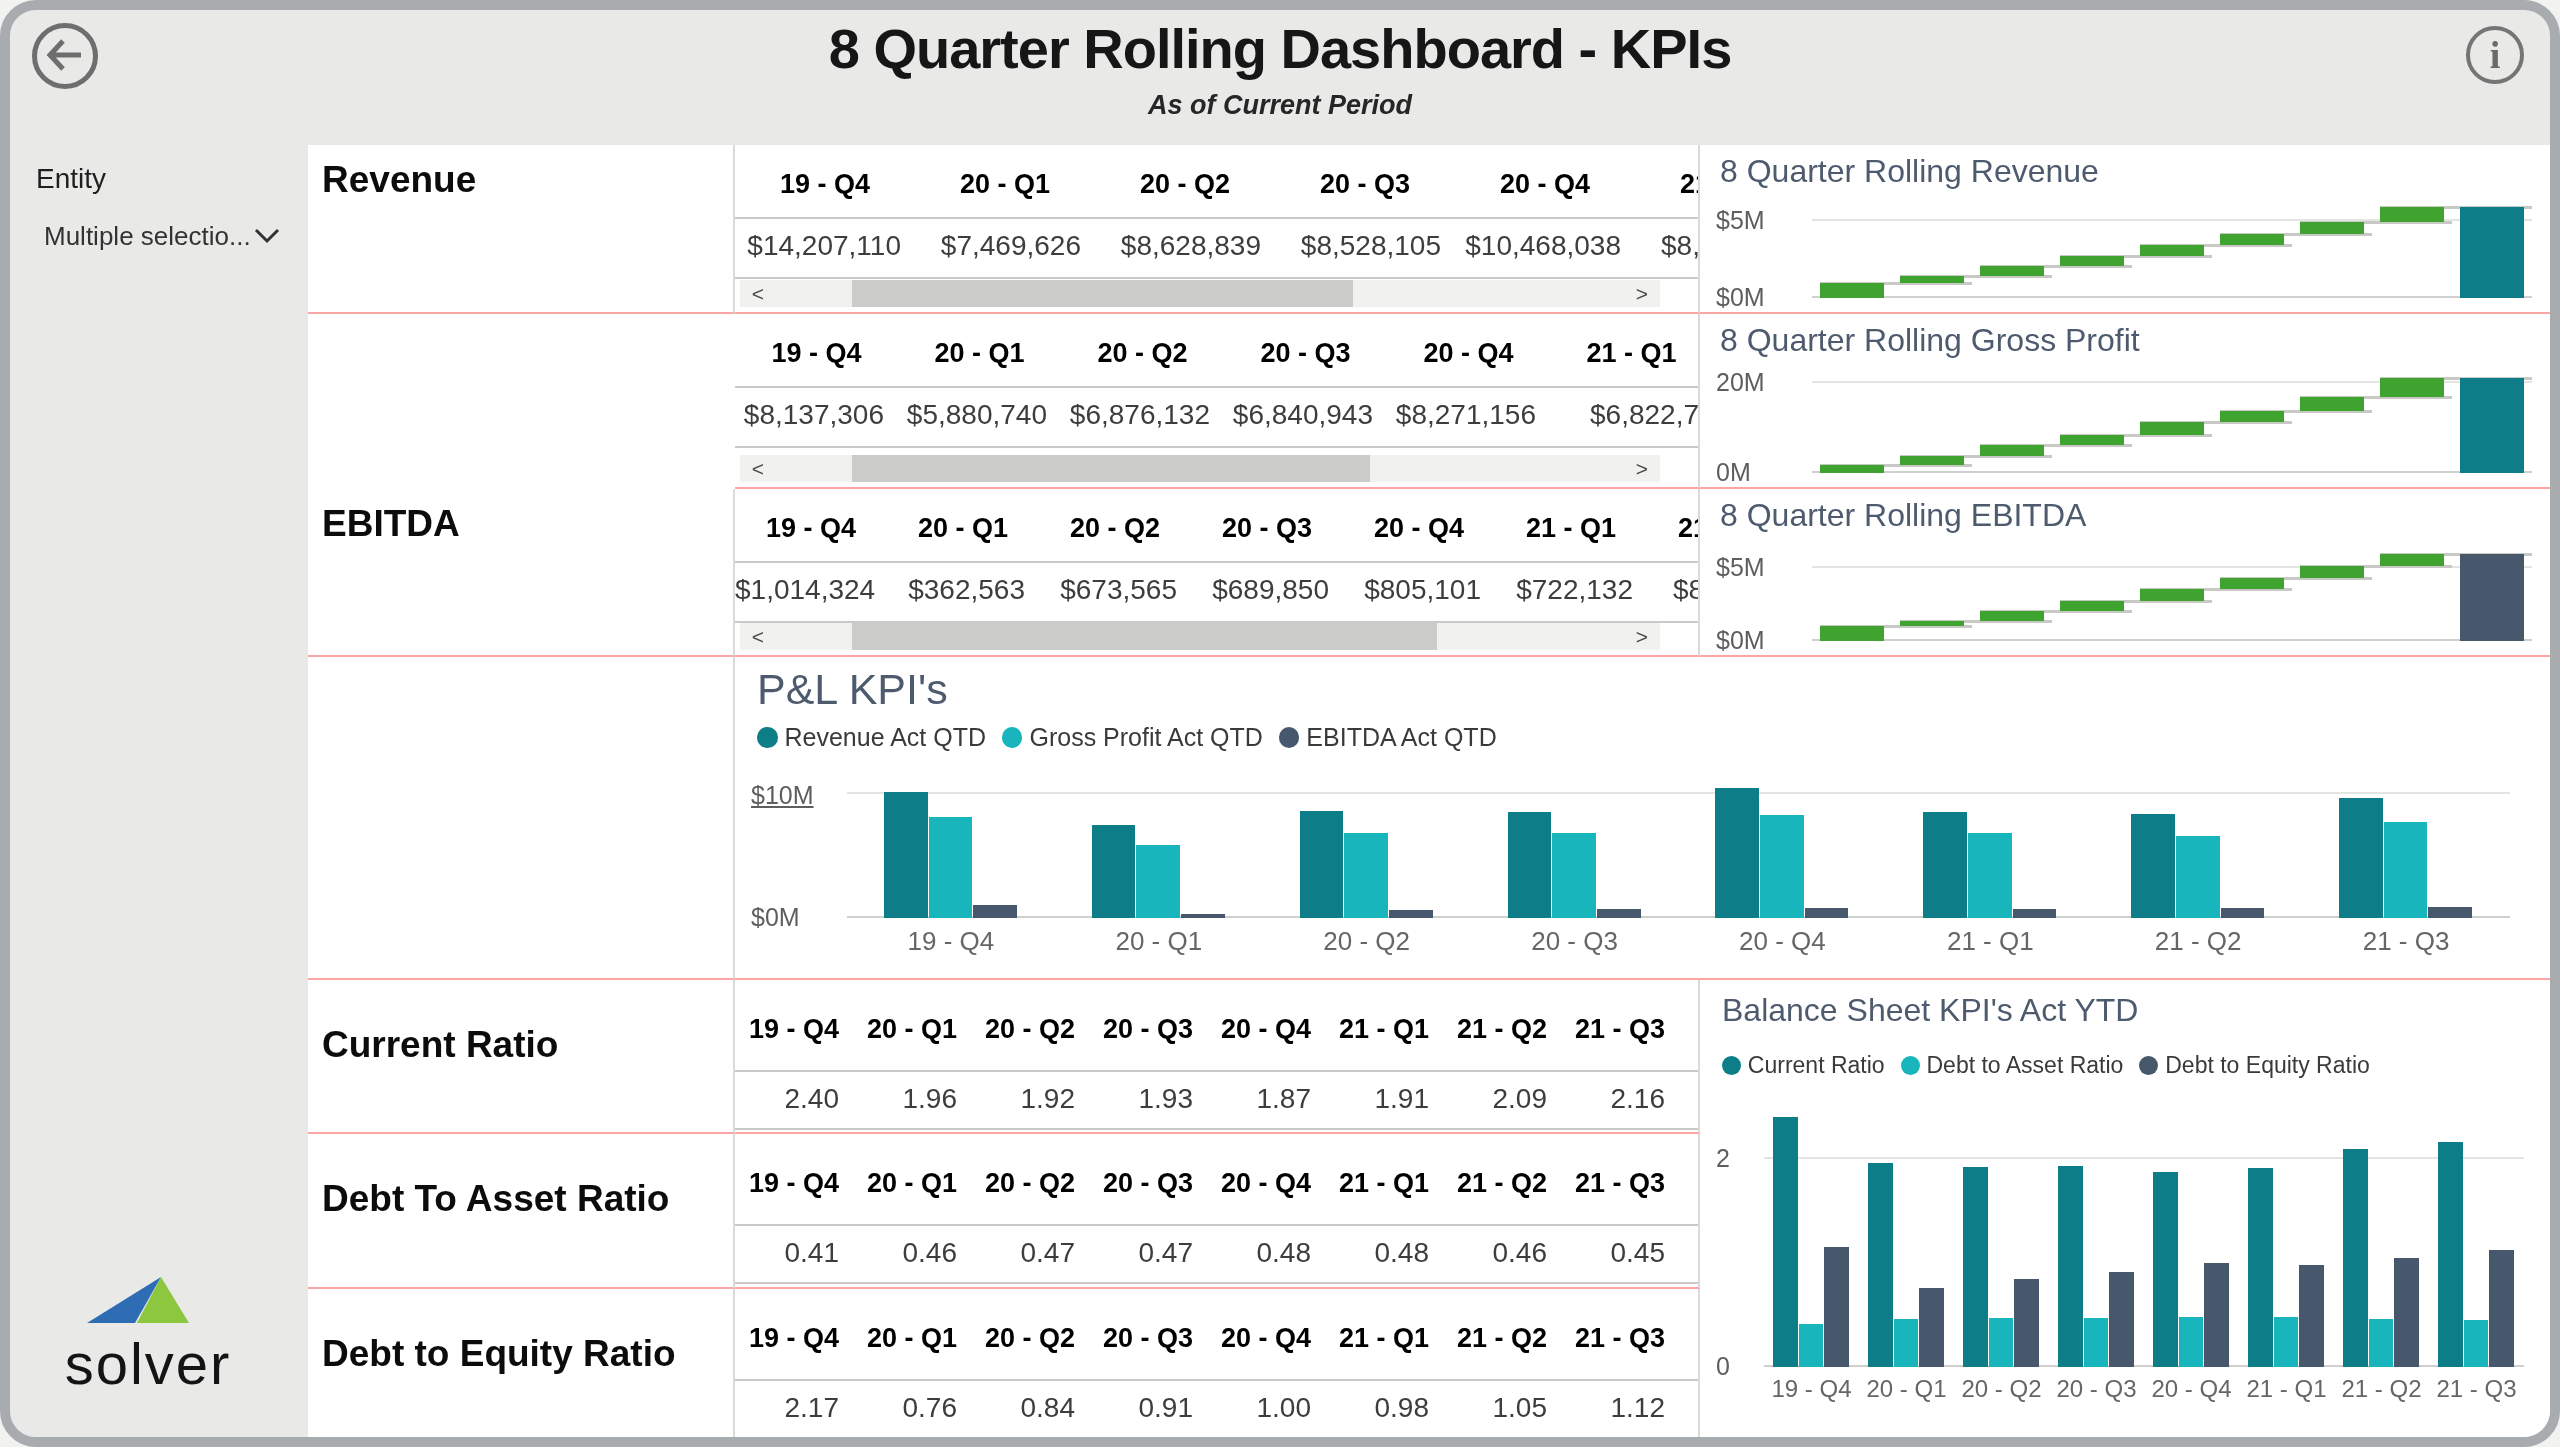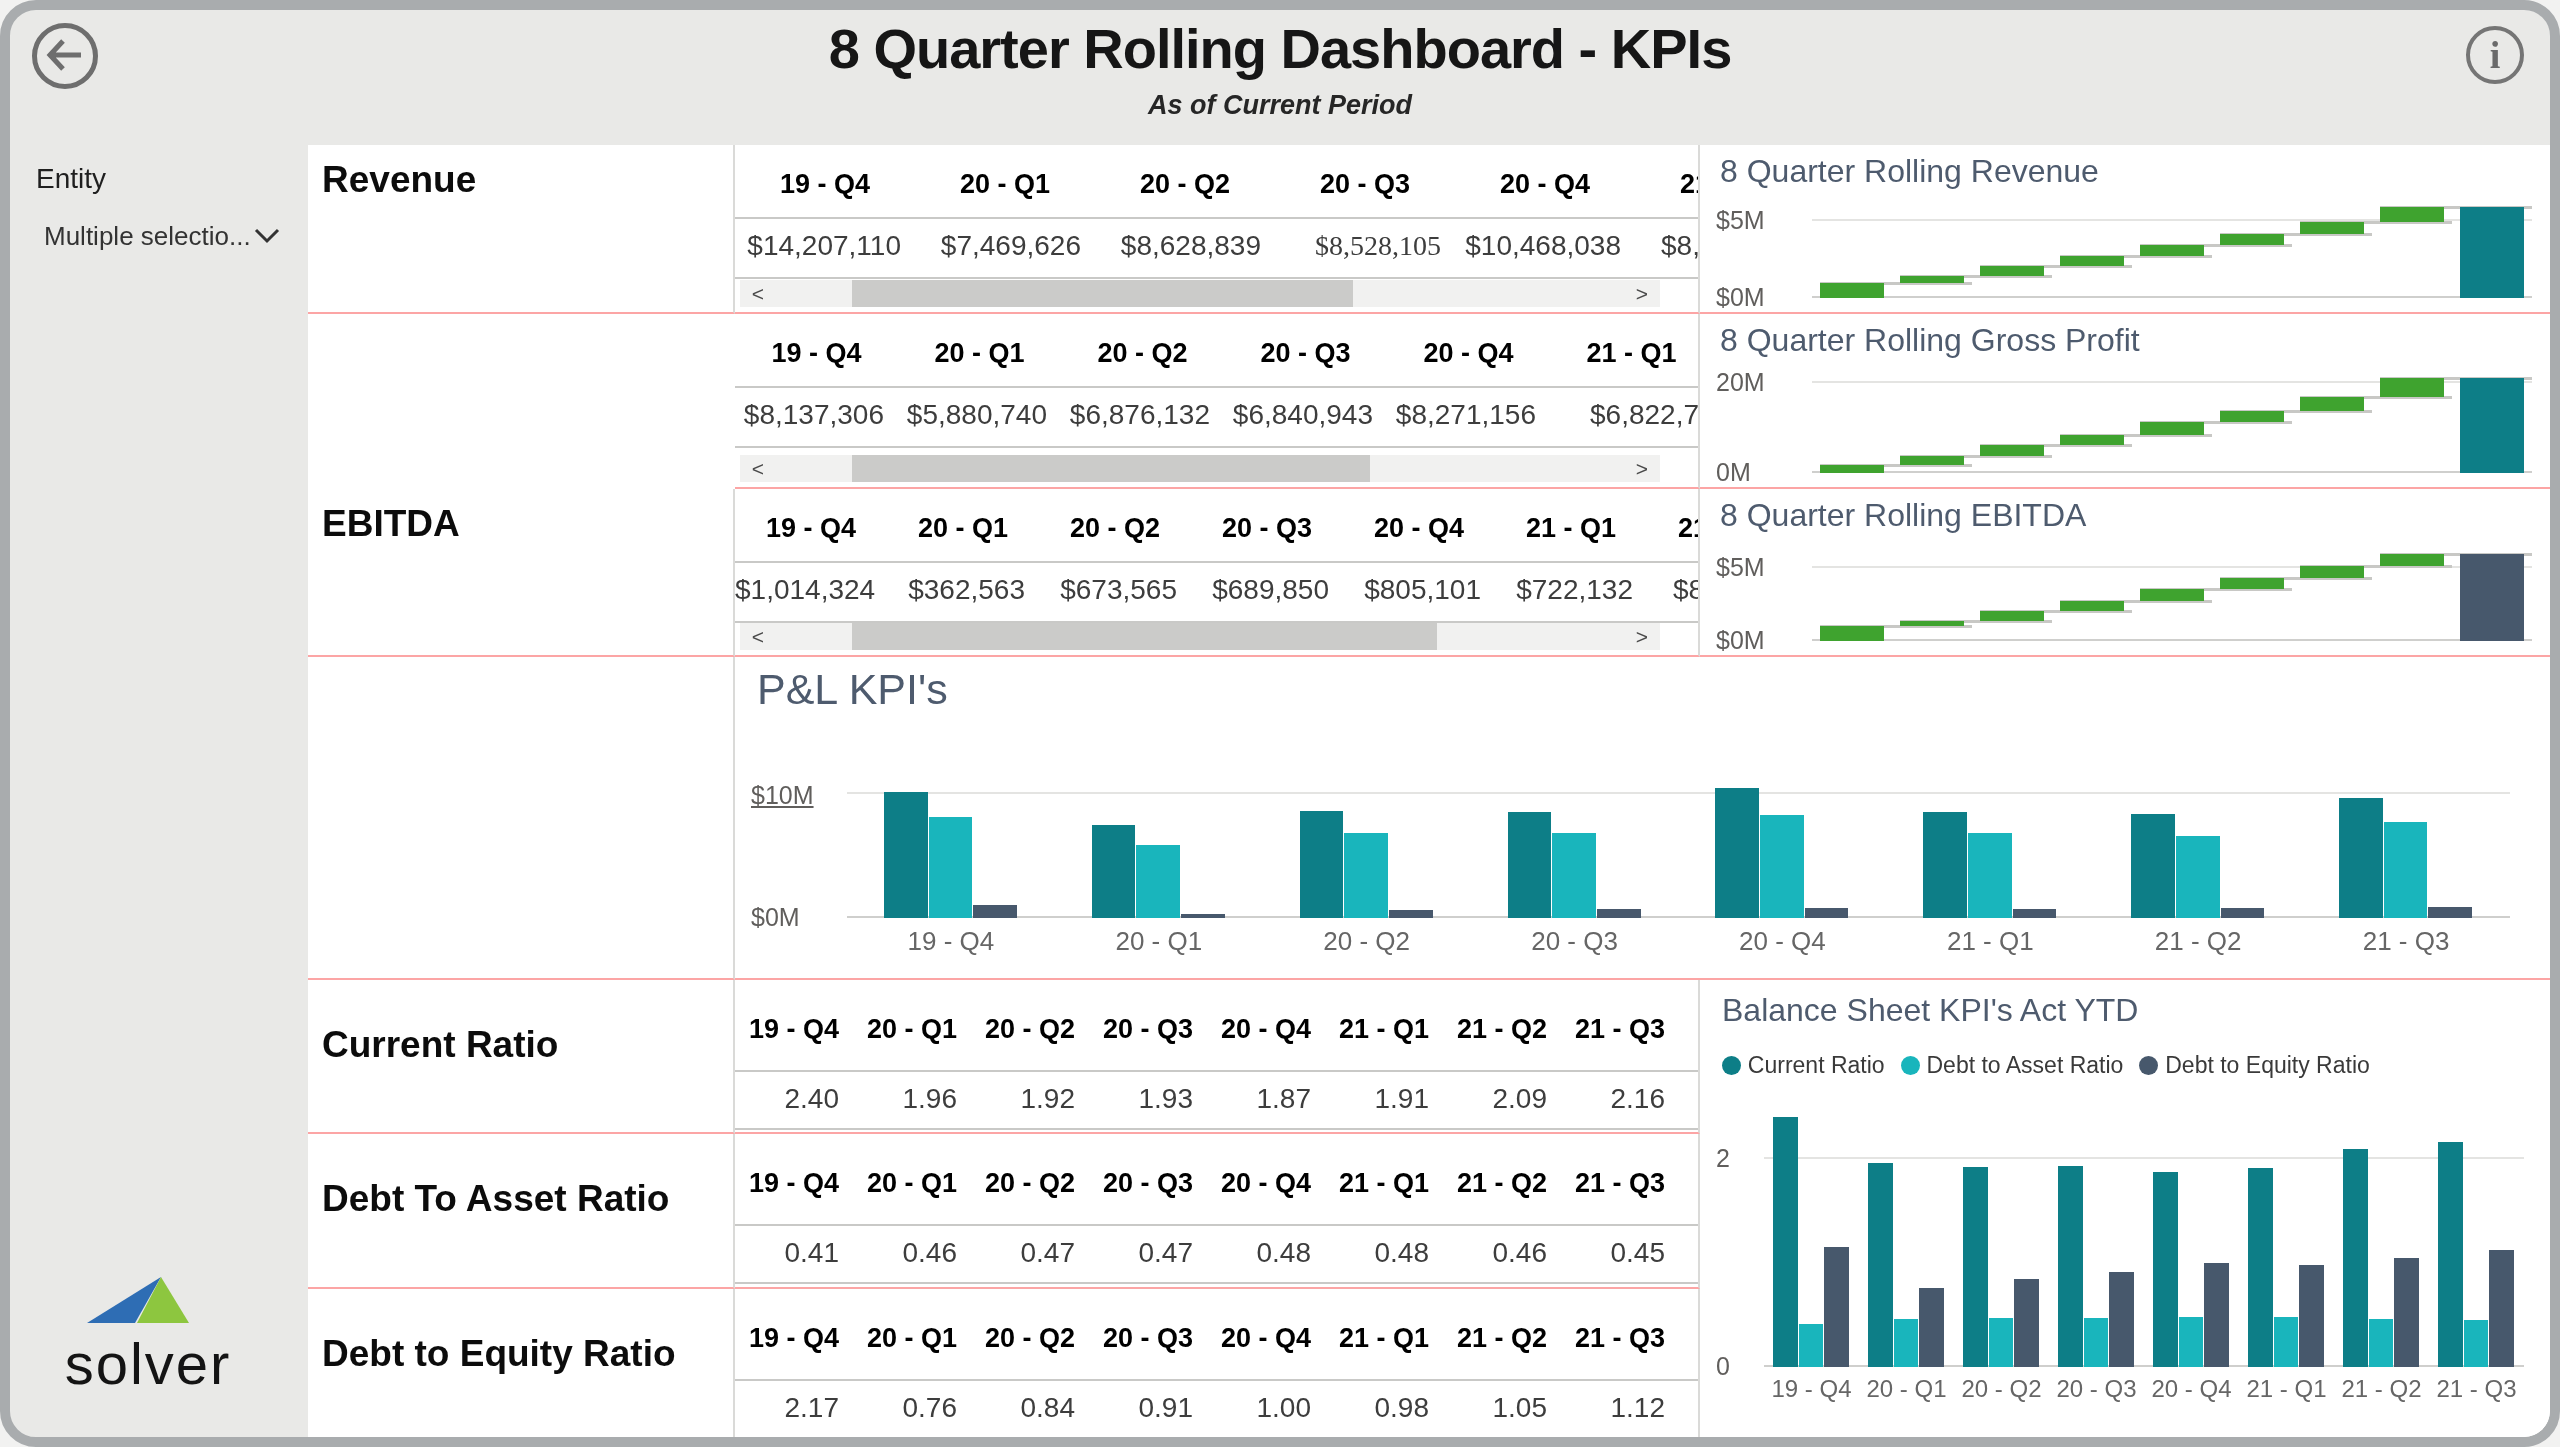--- a/index.html
+++ b/index.html
@@ -111,21 +111,21 @@
             <div class="qcell" style="width: 180px;">20 - Q2</div>
             <div class="qcell" style="width: 180px;">20 - Q3</div>
             <div class="qcell" style="width: 180px;">20 - Q4</div>
             <div class="qcell" style="width: 180px;">21 - Q1</div>
           </div>
           <div class="tline" style="top: 72px;"></div>
           <div class="qrow qvals" style="top: 76px;">
             <div class="qcell" style="width: 180px; padding-right: 14px;">$14,207,110</div>
             <div class="qcell" style="width: 180px; padding-right: 14px;">$7,469,626</div>
             <div class="qcell" style="width: 180px; padding-right: 14px;">$8,628,839</div>
-            <div class="qcell" style="width: 180px; padding-right: 14px; font-family: Liberation Serif, serif;">$8,528,105</div>
+            <div class="qcell" style="width: 180px; padding-right: 14px;">$8,528,105</div>
             <div class="qcell" style="width: 180px; padding-right: 14px;">$10,468,038</div>
             <div class="qcell clip" style="width: 180px; padding-left: 26px;">$8,51</div>
           </div>
           <div class="tline" style="top: 132px;"></div>
           <div class="scrollbar" style="bottom: 5px;">
             <div class="sb-arrow">&lt;</div>
             <div class="sb-track">
               <div class="sb-thumb" style="left: 9%; width: 59%;"></div>
             </div>
             <div class="sb-arrow">&gt;</div>
@@ -264,20 +264,34 @@
             <div class="bar" style="left: 488px; width: 64px; bottom: 62.5455px; height: 12.3636px; background: rgb(63, 163, 47);"></div>
             <div class="bar" style="left: 568px; width: 64px; bottom: 74.9091px; height: 12.3636px; background: rgb(63, 163, 47);"></div>
             <div class="bar" style="left: 648px; width: 64px; bottom: 0px; height: 87.2727px; background: rgb(71, 88, 108);"></div>
           </div>
           <div class="ticklab" style="left: 16px; top: 64.2727px;">$5M</div>
           <div class="ticklab" style="left: 16px; top: 137px;">$0M</div>
         </div>
         <div class="cell" style="grid-area: 4 / 1;"></div>
         <div class="cell last-col" style="grid-area: 4 / 2 / auto / span 2;">
           <div class="ctitle" style="top: 8px; left: 22px; font-size: 43px;">P&amp;L KPI's</div>
+          <div class="legend" style="top: 66px; left: 22px; gap: 16px;">
+            <div class="litem" style="font-size: 25px; gap: 7px; color: rgb(58, 58, 58);">
+              <span class="ldot" style="height: 20.5px; width: 20.5px; background: rgb(13, 126, 135);"></span>
+              <span>Revenue Act QTD</span>
+            </div>
+            <div class="litem" style="font-size: 25px; gap: 7px; color: rgb(58, 58, 58);">
+              <span class="ldot" style="height: 20.5px; width: 20.5px; background: rgb(25, 181, 188);"></span>
+              <span>Gross Profit Act QTD</span>
+            </div>
+            <div class="litem" style="font-size: 25px; gap: 7px; color: rgb(58, 58, 58);">
+              <span class="ldot" style="height: 20.5px; width: 20.5px; background: rgb(71, 88, 108);"></span>
+              <span>EBITDA Act QTD</span>
+            </div>
+          </div>
           <div class="plot" style="left: 112px; top: 112px; width: 1663px; height: 149px;">
             <div class="gridline" style="bottom: 124.167px;"></div>
             <div class="gridline base" style="bottom: 0px;"></div>
             <div class="bar" style="left: 36.8978px; width: 43.6931px; bottom: 0px; height: 125.781px; background: rgb(13, 126, 135);"></div>
             <div class="bar" style="left: 81.5909px; width: 43.6931px; bottom: 0px; height: 101.072px; background: rgb(25, 181, 188);"></div>
             <div class="bar" style="left: 126.284px; width: 43.6931px; bottom: 0px; height: 12.5408px; background: rgb(71, 88, 108);"></div>
             <div class="bar" style="left: 244.773px; width: 43.6931px; bottom: 0px; height: 92.7525px; background: rgb(13, 126, 135);"></div>
             <div class="bar" style="left: 289.466px; width: 43.6931px; bottom: 0px; height: 73.01px; background: rgb(25, 181, 188);"></div>
             <div class="bar" style="left: 334.159px; width: 43.6931px; bottom: 0px; height: 4.47px; background: rgb(71, 88, 108);"></div>
             <div class="bar" style="left: 452.648px; width: 43.6931px; bottom: 0px; height: 107.156px; background: rgb(13, 126, 135);"></div>

